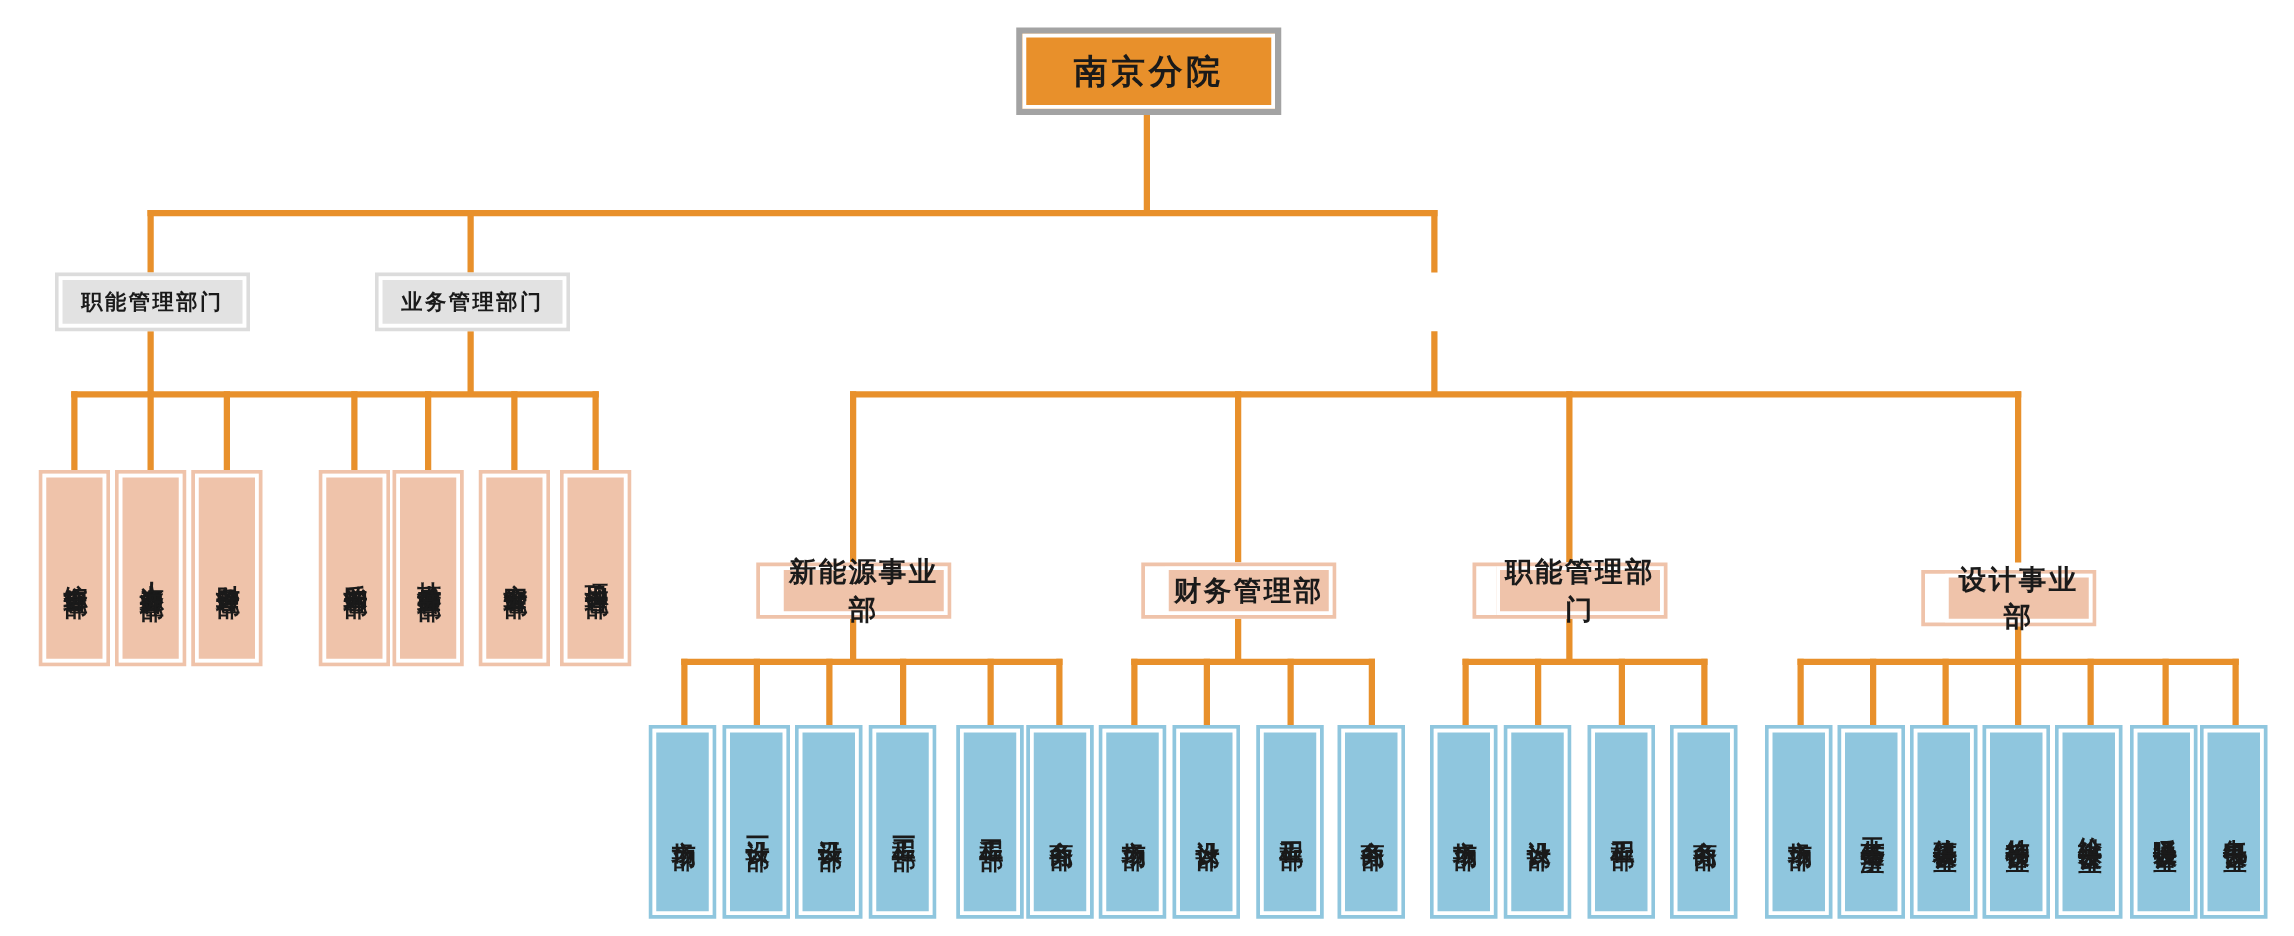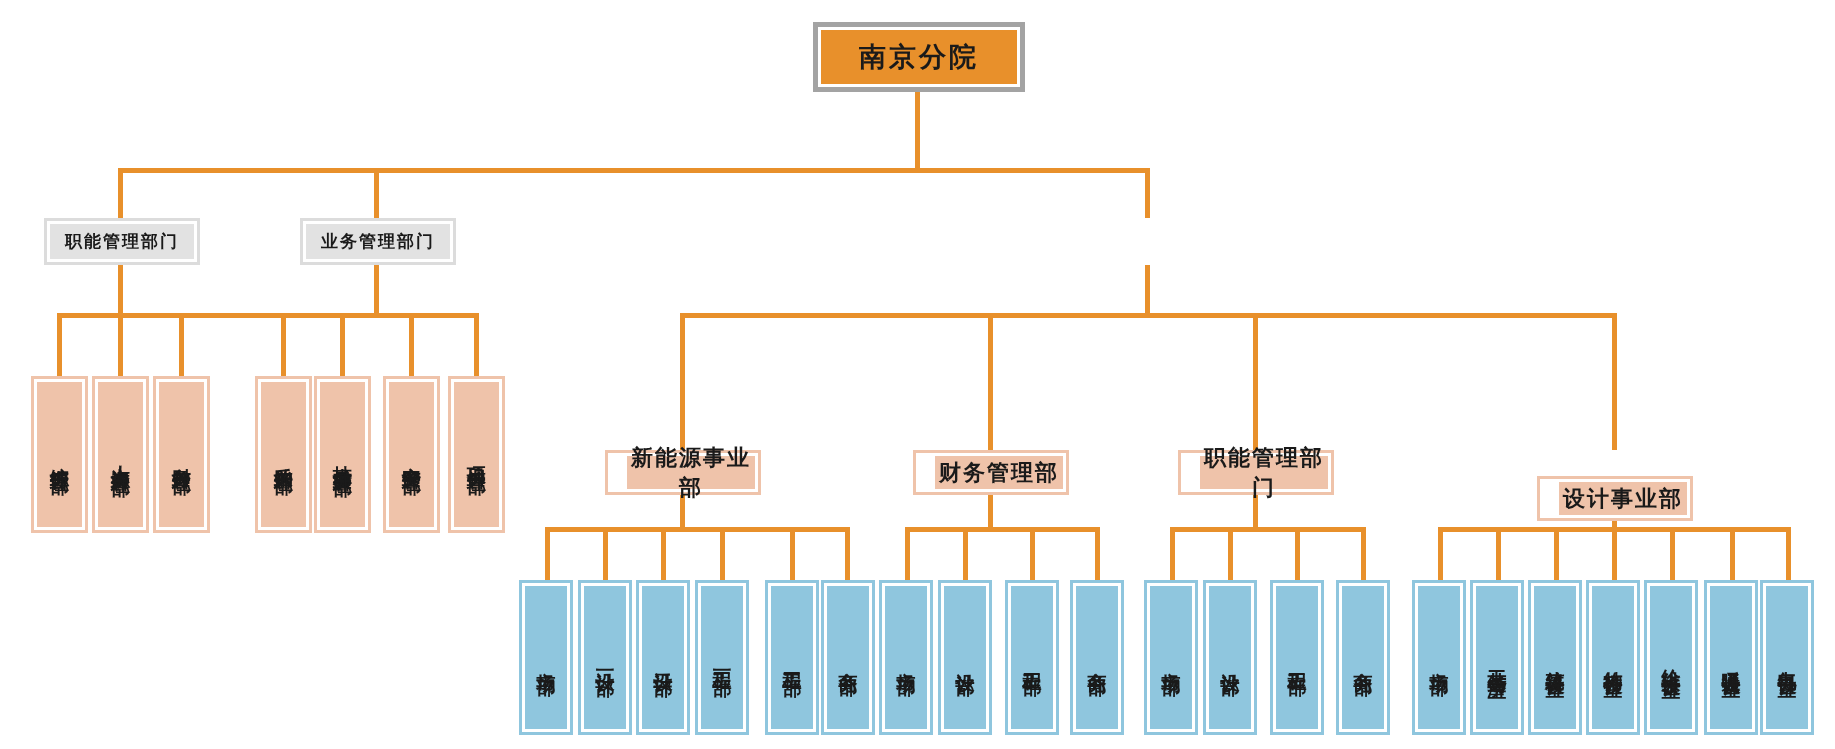--- a/index.html
+++ b/index.html
@@ -212,21 +212,21 @@
 
   <div class="node peach" style="left:605px; top:450px; width:156px; height:45px;">
     <span class="inner">新能源事业部</span>
   </div>
   <div class="node peach" style="left:913px; top:450px; width:156px; height:45px;">
     <span class="inner">财务管理部</span>
   </div>
   <div class="node peach" style="left:1178px; top:450px; width:156px; height:45px;">
     <span class="inner">职能管理部门</span>
   </div>
-  <div class="node peach" style="left:1537px; top:476px; width:156px; height:45px;">
+  <div class="node peach" style="left:1537px; top:456px; width:140px; height:45px;">
     <span class="inner">设计事业部</span>
   </div>
 
   <div class="node blue-v" style="left:519px; top:580px; width:54px; height:155px;">
     <span class="inner">市场部</span>
   </div>
   <div class="node blue-v" style="left:578px; top:580px; width:54px; height:155px;">
     <span class="inner">设计一部</span>
   </div>
   <div class="node blue-v" style="left:636px; top:580px; width:54px; height:155px;">

